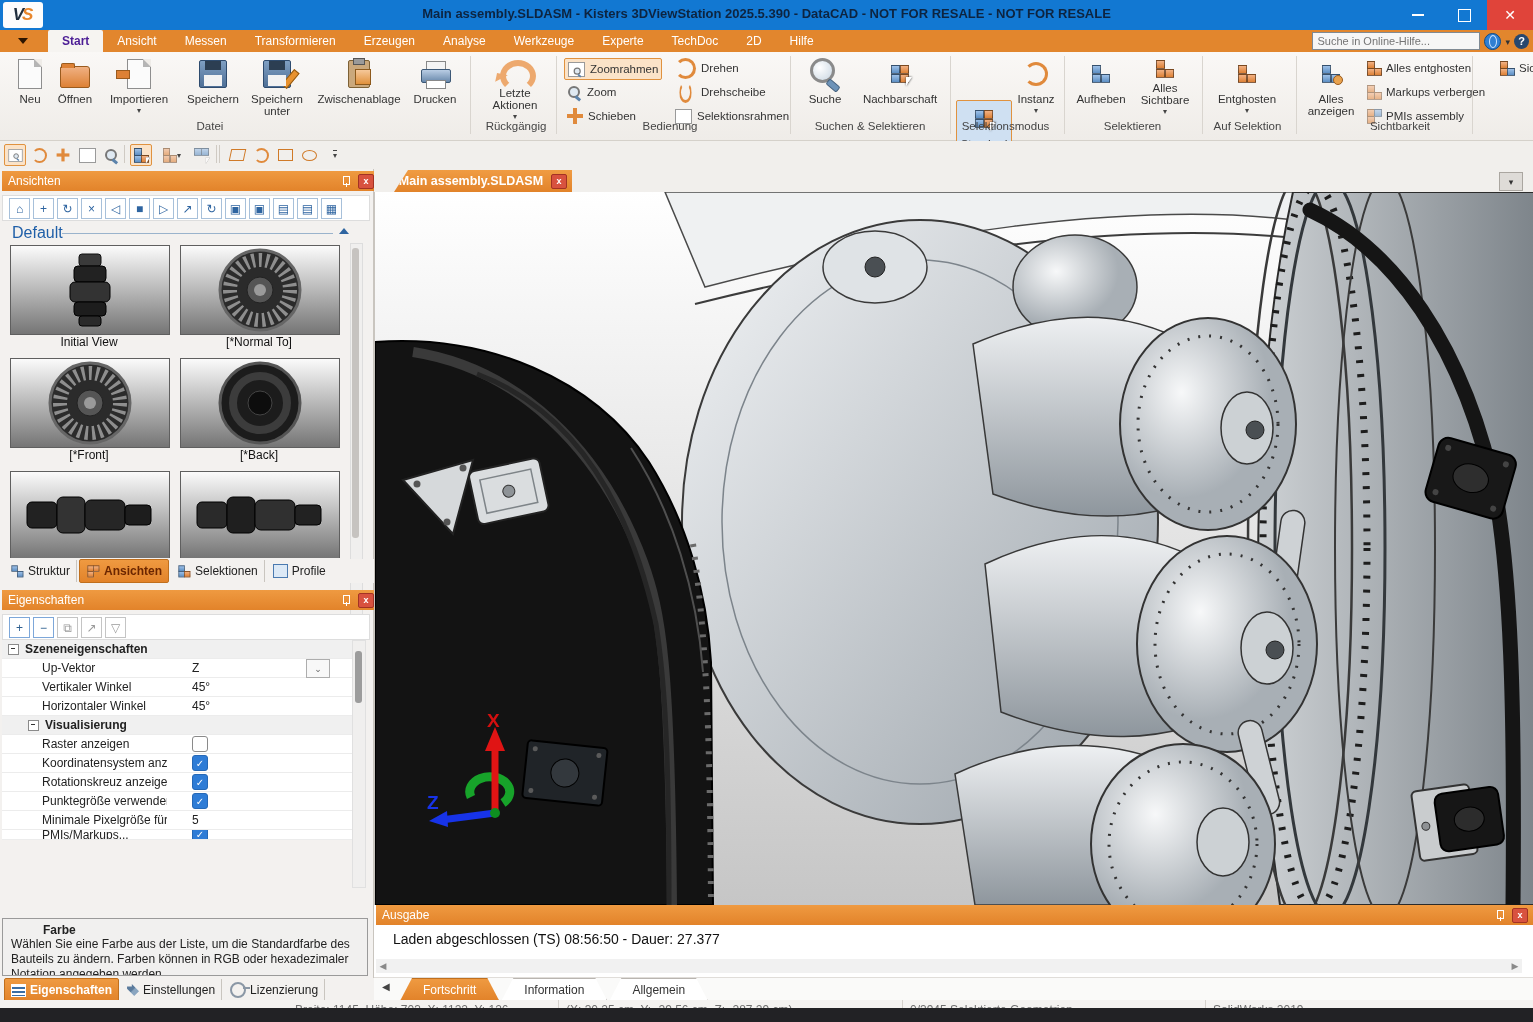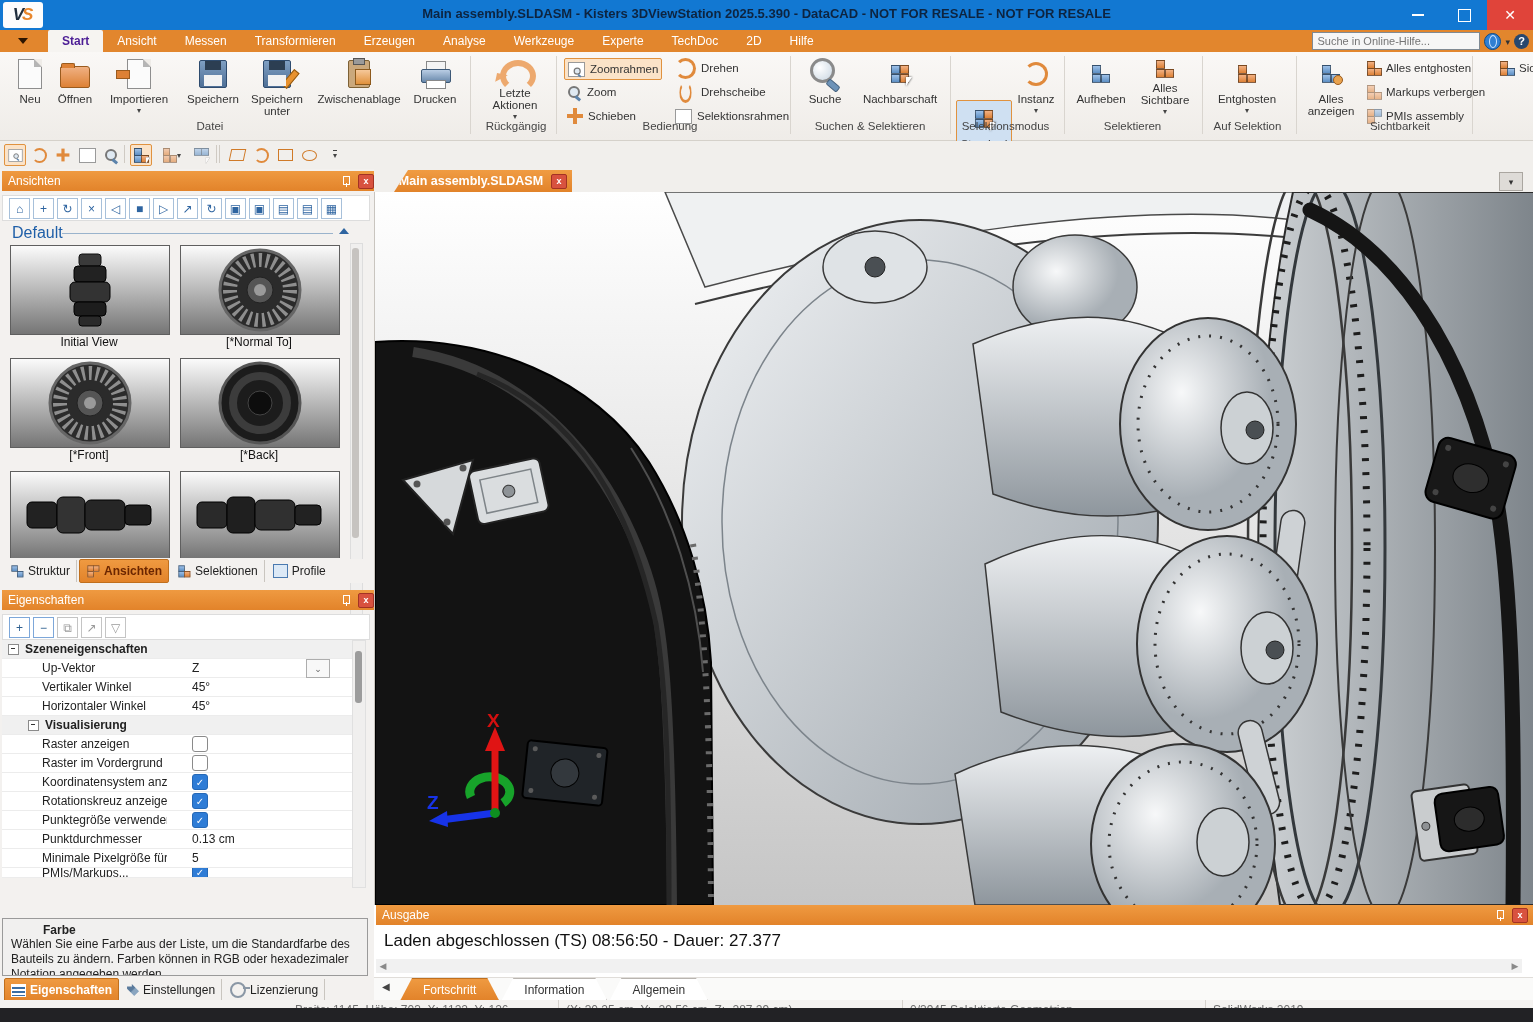--- a/index.html
+++ b/index.html
@@ -89,21 +89,21 @@
   .qi{position:absolute;top:3px;width:20px;height:20px;display:flex;align-items:center;justify-content:center;border:1px solid transparent;border-radius:2px;color:#d07a28;font-size:13px;}
   .qi.sel{background:#fbe3c8;border-color:#e0923f;}
   .qsep{position:absolute;top:4px;width:1px;height:18px;background:#cfcac3;}
   
   .phdr{position:absolute;height:20px;background:linear-gradient(#ef9a41,#e2832a);color:#fff;font-size:12px;display:flex;align-items:center;padding:0 6px;}
   .phdr .sp{flex:1;}
   .pin{width:12px;height:12px;position:relative;margin-right:6px;}
   .pin:before{content:"";position:absolute;left:3px;top:1px;width:5px;height:7px;border:1.5px solid #fff;}
   .pin:after{content:"";position:absolute;left:5.5px;top:8px;width:1.5px;height:4px;background:#fff;}
   .xbtn{width:14px;height:13px;background:#d8523f;border:1px solid #a33224;border-radius:2px;color:#fff;font-size:9px;font-weight:bold;display:flex;align-items:center;justify-content:center;line-height:1;}
-  #leftpanel{position:absolute;left:0;top:169px;width:373px;height:831px;background:#f3f1ef;border-right:1px solid #c9c5bf;padding-left:32px;}
+  #leftpanel{position:absolute;left:0;top:169px;width:373px;height:831px;background:#f3f1ef;border-right:1px solid #c9c5bf;}
   .vicon{position:absolute;top:0;width:19px;height:19px;border:1px solid #a7c0da;background:#fff;color:#2e64a0;font-size:12px;display:flex;align-items:center;justify-content:center;}
   #defaulthdr{position:absolute;left:0;top:53px;width:373px;height:20px;}
   #defaulthdr .t{position:absolute;left:12px;top:2px;color:#1f5fa8;font-size:16px;}
   #defaulthdr .ln{position:absolute;left:62px;right:40px;top:11px;height:1px;background:#9ab3cc;}
   #defaulthdr .up{position:absolute;right:24px;top:6px;width:0;height:0;border-left:5px solid transparent;border-right:5px solid transparent;border-bottom:6px solid #2e64a0;}
   .thumb{position:absolute;width:158px;height:88px;border:1px solid #5f5f5f;background:linear-gradient(#fbfbfb,#757575);}
   .tlabel{position:absolute;width:158px;text-align:center;font-size:12px;color:#111;}
   #thumbscroll{position:absolute;left:350px;top:74px;width:11px;height:482px;background:#f0efee;border:1px solid #ddd;}
   #thumbscroll .th{position:absolute;left:1px;top:4px;width:7px;height:290px;background:#c6c3c0;border-radius:3px;}
   #lefttabs{position:absolute;left:0;top:390px;width:373px;height:24px;background:#f3f1ef;display:flex;align-items:center;padding-left:4px;gap:2px;}
@@ -128,21 +128,21 @@
   #bottabs{position:absolute;left:0;top:809px;width:373px;height:24px;display:flex;align-items:center;padding-left:4px;gap:2px;background:#f3f1ef;}
   
   #docbar{position:absolute;left:374px;top:169px;width:1159px;height:23px;background:#f1efec;border-bottom:1px solid #b5b2ae;}
   #doctab{position:absolute;left:20px;top:1px;width:178px;height:22px;background:linear-gradient(#f09c43,#e2832a);clip-path:polygon(14px 0,100% 0,100% 100%,0 100%);display:flex;align-items:center;justify-content:center;gap:8px;color:#fff;font-weight:bold;font-size:12.5px;}
   #docbar .ddown{position:absolute;right:10px;top:3px;width:22px;height:17px;background:#dedbd7;border:1px solid #aaa6a0;display:flex;align-items:center;justify-content:center;font-size:9px;color:#333;}
   #viewport{position:absolute;left:374px;top:192px;width:1159px;height:713px;background:linear-gradient(#ffffff,#c6c6c6);overflow:hidden;border-left:1px solid #c9c5bf;}
   #triad{position:absolute;left:52px;bottom:72px;width:120px;height:120px;}
   svg text{font-family:"Liberation Sans",sans-serif;}
   
   #output{position:absolute;left:374px;top:905px;width:1381px;height:95px;background:#fff;}
-  #outmsg{position:absolute;left:10px;top:26px;font-size:17px;color:#111;}
+  #outmsg{position:absolute;left:19px;top:26px;font-size:14px;color:#111;}
   #outhscroll{position:absolute;left:2px;top:54px;width:1146px;height:14px;background:#f1f1f1;}
   #outhscroll .ar{position:absolute;top:2px;width:10px;height:10px;color:#8a8a8a;font-size:9px;line-height:10px;text-align:center;}
   #outvscroll{position:absolute;right:0px;top:20px;width:13px;height:34px;background:#f1f1f1;}
   #mainbottabs{position:absolute;left:0;top:72px;width:1159px;height:23px;background:#fafaf9;border-top:1px solid #e0ddd9;display:flex;align-items:flex-start;gap:2px;padding-left:26px;}
   .mtab{height:20px;padding:1px 22px 0;font-size:12px;color:#333;background:#fff;border:1px solid #b9b5b0;clip-path:polygon(12px 0,calc(100% - 12px) 0,100% 100%,0 100%);display:flex;align-items:center;}
   .mtab.active{background:linear-gradient(#ef9a41,#e2832a);color:#fff;border-color:#c06f1d;}
   #mtabback{position:absolute;left:8px;top:3px;color:#444;font-size:10px;}
   
   #statusrow{position:absolute;left:0;top:1000px;width:1533px;height:22px;background:#f4f2f0;color:#6f6f6f;font-size:12px;overflow:hidden;}
   #statusrow .cell{position:absolute;top:3px;white-space:nowrap;}
@@ -633,46 +633,36 @@
           <span class="exp" style="margin-left:26px;"></span>
           <span>Visualisierung</span>
         </div>
       <div class="prow">
           <span class="plbl">Raster anzeigen</span>
           <span class="pval">
             <span class="cb"></span>
           </span>
         </div>
       <div class="prow">
-          <span class="plbl">Raster im Vordergrund</span>
-          <span class="pval">
-            <span class="cb"></span>
-          </span>
-        </div>
-      <div class="prow">
           <span class="plbl">Koordinatensystem anz...</span>
           <span class="pval">
             <span class="cb checked"></span>
           </span>
         </div>
       <div class="prow">
           <span class="plbl">Rotationskreuz anzeigen</span>
           <span class="pval">
             <span class="cb checked"></span>
           </span>
         </div>
       <div class="prow">
           <span class="plbl">Punktegröße verwenden</span>
           <span class="pval">
             <span class="cb checked"></span>
           </span>
-        </div>
-      <div class="prow">
-          <span class="plbl">Punktdurchmesser</span>
-          <span class="pval">0.13 cm</span>
         </div>
       <div class="prow">
           <span class="plbl">Minimale Pixelgröße für...</span>
           <span class="pval">5</span>
         </div>
       <div class="prow" style="height:9px;overflow:hidden;">
           <span class="plbl">PMIs/Markups...</span>
           <span class="pval">
             <span class="cb checked"></span>
           </span>

